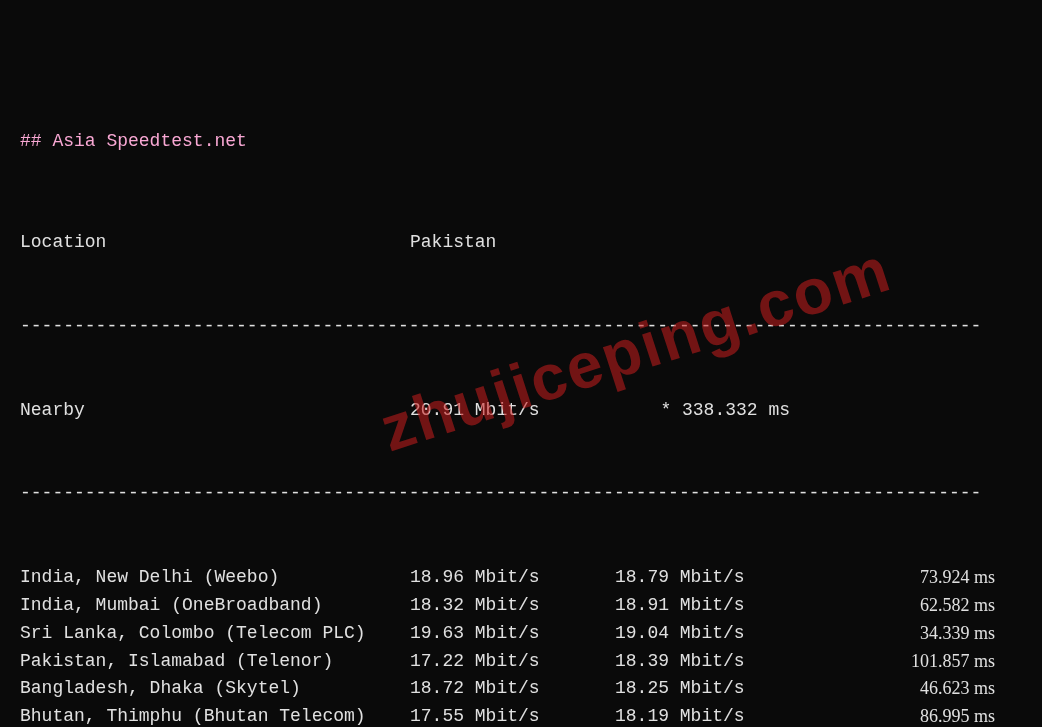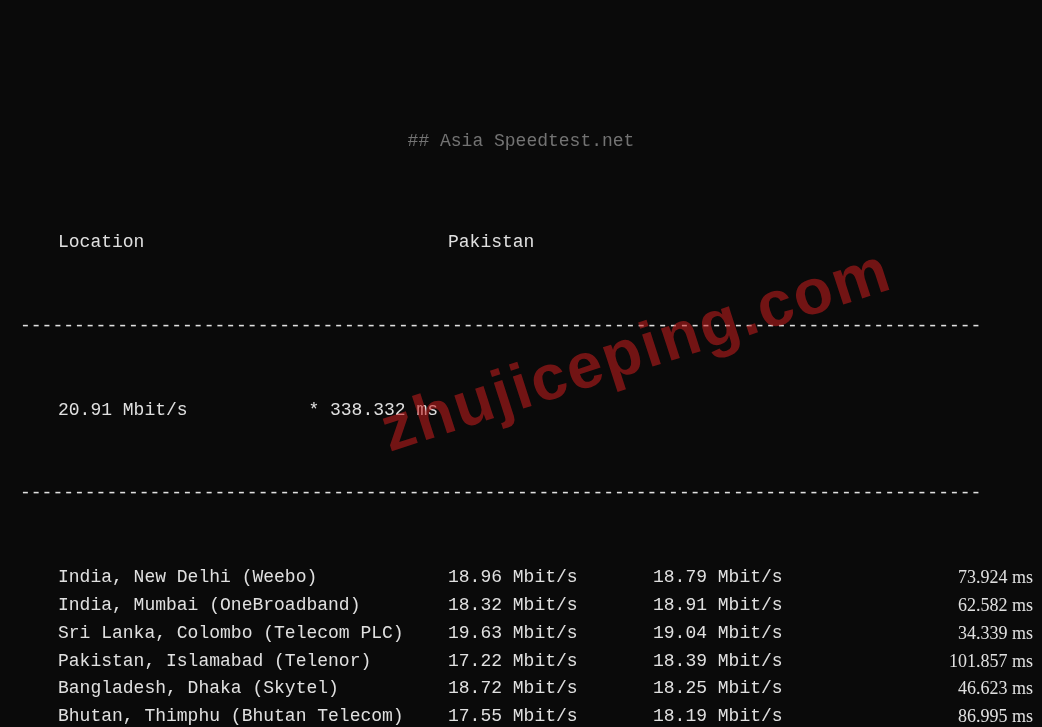--- a/index.html
+++ b/index.html
@@ -10,27 +10,25 @@
       font-size: 18px;
       line-height: 1.55;
       padding: 16px 20px;
       width: 1042px;
       height: 727px;
       overflow: hidden;
       position: relative;
       white-space: pre;
     }
     .title {
-      color: #737373;
+      color: #f9a8d4;
       margin-bottom: 18px;
-      text-align: center;
     }
     .header-row, .data-row {
       display: flex;
-      margin-left: 38px;
     }
     .col-location { width: 390px; flex-shrink: 0; }
     .col-upload   { width: 205px; flex-shrink: 0; }
     .col-download { width: 205px; flex-shrink: 0; }
     .col-ping     { width: 175px; flex-shrink: 0; text-align: right; }
     .divider {
       letter-spacing: 0;
       color: #e0e0e0;
       overflow: hidden;
       width: 985px;
@@ -57,20 +55,21 @@
 <div class="title"><span>## </span><span>Asia Speedtest.net</span></div>
 
 <div class="header-row">
   <span class="col-location">Location</span>
   <span class="col-download">Pakistan</span>
 </div>
 
 <div class="divider">-----------------------------------------------------------------------------------------</div>
 
 <div class="data-row">
+  <span class="col-location">Nearby</span>
   <span class="col-upload">20.91 Mbit/s      </span>
   <span class="col-ping">* 338.332 ms</span>
 </div>
 
 <div class="divider">-----------------------------------------------------------------------------------------</div>
 
 <div id="rows"><div class="data-row"><span class="col-location">India, New Delhi (Weebo)</span><span class="col-upload">18.96 Mbit/s</span><span class="col-download">18.79 Mbit/s</span><span class="col-ping"> 73.924 ms</span></div><div class="data-row"><span class="col-location">India, Mumbai (OneBroadband)</span><span class="col-upload">18.32 Mbit/s</span><span class="col-download">18.91 Mbit/s</span><span class="col-ping"> 62.582 ms</span></div><div class="data-row"><span class="col-location">Sri Lanka, Colombo (Telecom PLC)</span><span class="col-upload">19.63 Mbit/s</span><span class="col-download">19.04 Mbit/s</span><span class="col-ping"> 34.339 ms</span></div><div class="data-row"><span class="col-location">Pakistan, Islamabad (Telenor)</span><span class="col-upload">17.22 Mbit/s</span><span class="col-download">18.39 Mbit/s</span><span class="col-ping">101.857 ms</span></div><div class="data-row"><span class="col-location">Bangladesh, Dhaka (Skytel)</span><span class="col-upload">18.72 Mbit/s</span><span class="col-download">18.25 Mbit/s</span><span class="col-ping"> 46.623 ms</span></div><div class="data-row"><span class="col-location">Bhutan, Thimphu (Bhutan Telecom)</span><span class="col-upload">17.55 Mbit/s</span><span class="col-download">18.19 Mbit/s</span><span class="col-ping"> 86.995 ms</span></div></div>
 
 
 

